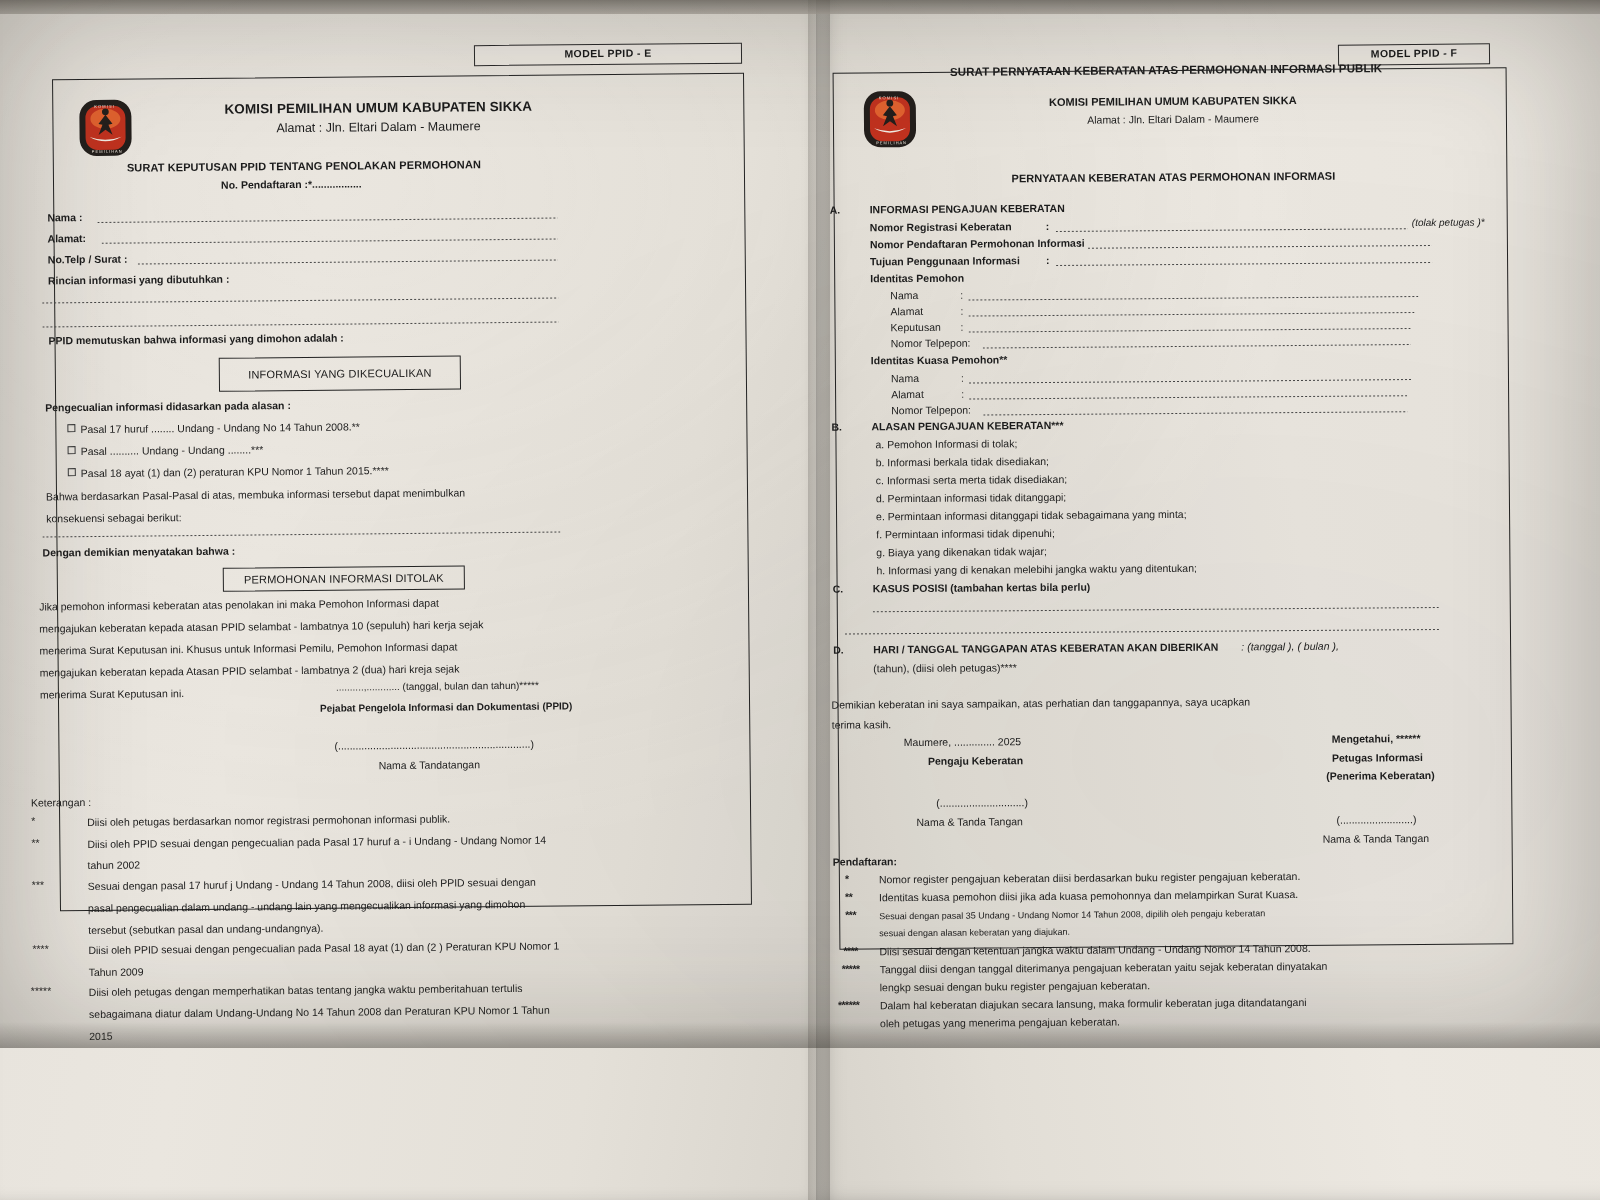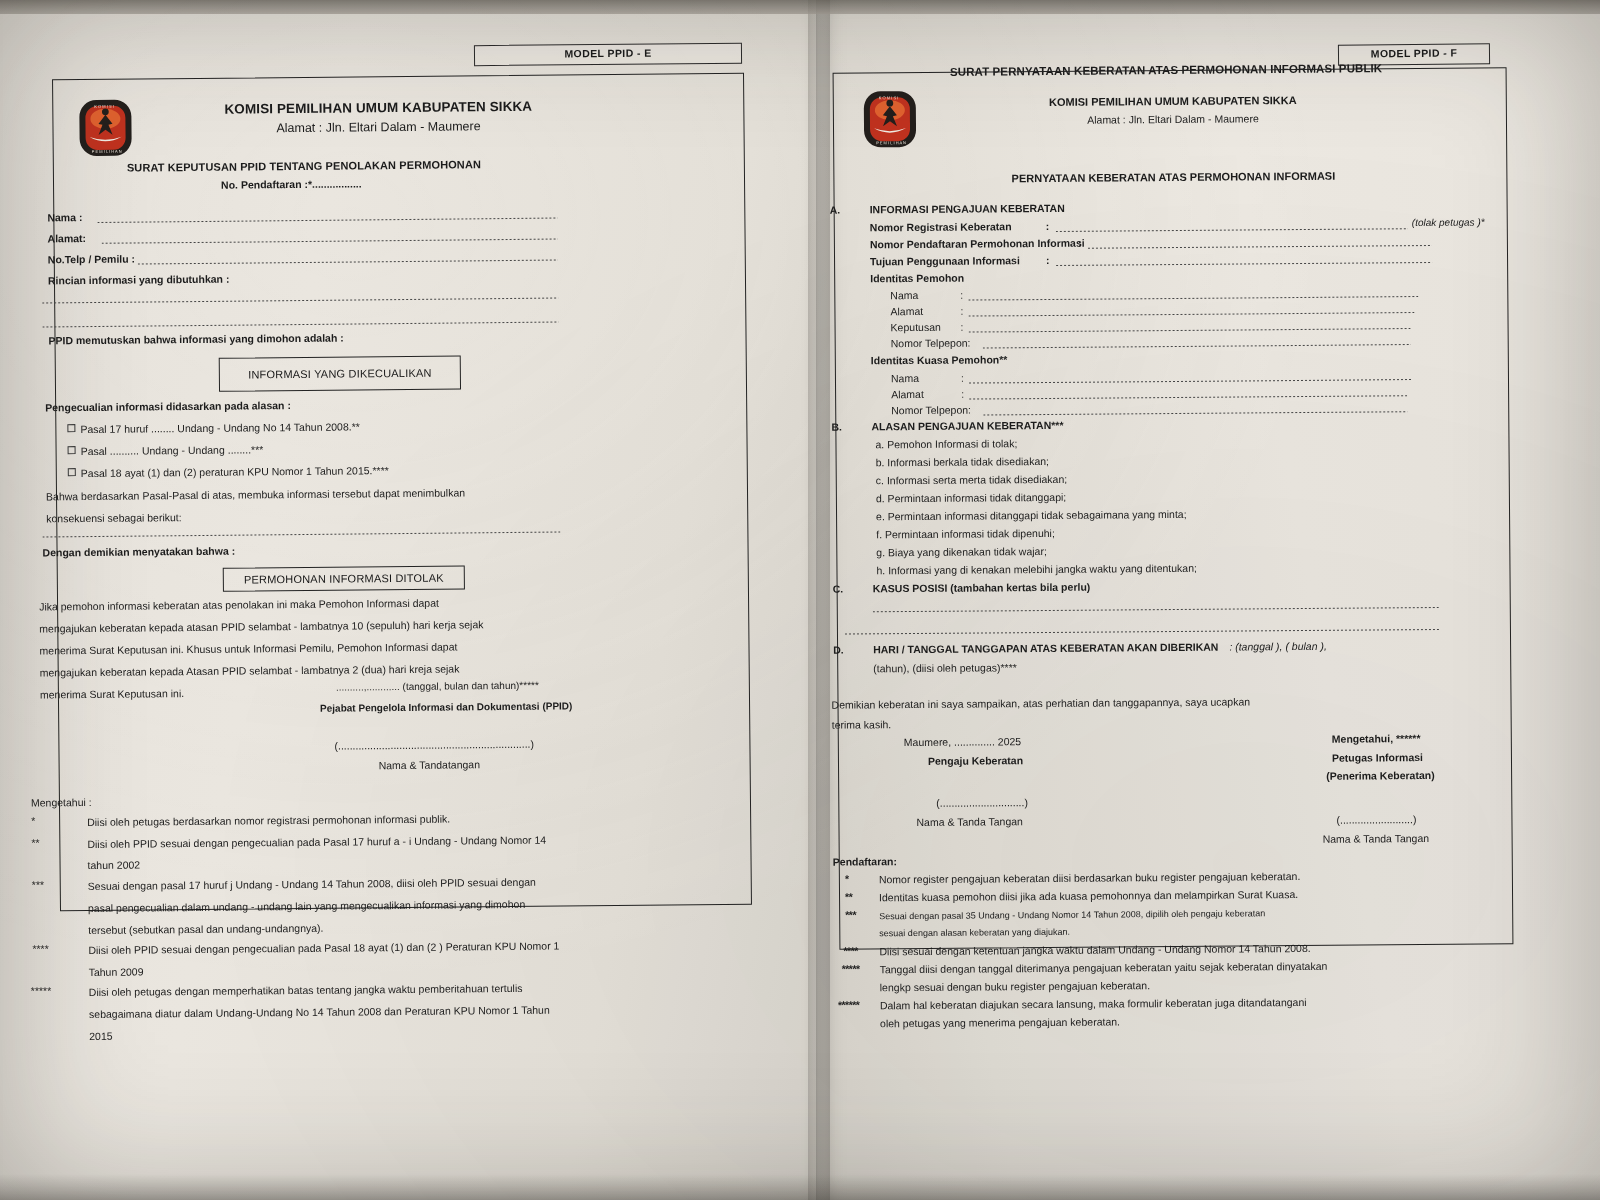--- a/index.html
+++ b/index.html
@@ -2,21 +2,21 @@
 <html><head>
 <meta charset="utf-8">
 <style>
   html,body{margin:0;padding:0;}
   body{
     width:1600px;height:1200px;overflow:hidden;
     background:#b9b5ae;
     font-family:"Liberation Sans", sans-serif;
     color:#1b1b1b;
   }
-  #stage{position:relative;width:1600px;height:1200px;text-decoration:underline;}
+  #stage{position:relative;width:1600px;height:1048px;text-decoration:underline;}
 
   
   .sheet{position:absolute;background:#e8e4dd;}
   #sheet-left{
     left:0;top:0;width:824px;height:1200px;
     background:linear-gradient(100deg,#e6e2db 0%,#eae6df 35%,#e4e0d8 75%,#d9d5cd 100%);
     box-shadow:inset -10px 0 22px -12px rgba(0,0,0,.45);
   }
   #sheet-right{
     left:816px;top:0;width:792px;height:1200px;
@@ -142,21 +142,21 @@
 
     <div class="abs t b" style="left:74px;top:82px;font-size:11px;letter-spacing:.1px;">SURAT KEPUTUSAN PPID TENTANG PENOLAKAN PERMOHONAN</div>
     <div class="abs t b" style="left:168px;top:100px;font-size:10.5px;">No. Pendaftaran :*.................</div>
 
     <div class="abs t b" style="left:-6px;top:131px;">Nama :</div>
     <div class="rule-dot" style="left:44px;top:142px;width:460px;"></div>
 
     <div class="abs t b" style="left:-6px;top:152px;">Alamat:</div>
     <div class="rule-dot" style="left:48px;top:163px;width:456px;"></div>
 
-    <div class="abs t b" style="left:-6px;top:173px;">No.Telp / Pemilu :</div>
+    <div class="abs t b" style="left:-6px;top:173px;">No.Telp / Surat :</div>
     <div class="rule-dot" style="left:84px;top:184px;width:420px;"></div>
 
     <div class="abs t b" style="left:-6px;top:194px;">Rincian informasi yang dibutuhkan :</div>
     <div class="rule-dot" style="left:-12px;top:222px;width:516px;"></div>
     <div class="rule-dot" style="left:-12px;top:246px;width:516px;"></div>
 
     <div class="abs t b" style="left:-6px;top:254px;">PPID memutuskan bahwa informasi yang dimohon adalah :</div>
     <div class="callout" style="left:164px;top:280px;width:240px;height:32px;">INFORMASI YANG DIKECUALIKAN</div>
 
     <div class="abs t b" style="left:-10px;top:321px;">Pengecualian informasi didasarkan pada alasan :</div>
@@ -182,21 +182,21 @@
     <div class="abs t" style="left:-18px;top:542px;">mengajukan keberatan kepada atasan PPID selambat - lambatnya  10 (sepuluh) hari kerja sejak</div>
     <div class="abs t" style="left:-18px;top:564px;">menerima Surat Keputusan ini. Khusus untuk Informasi Pemilu, Pemohon Informasi dapat</div>
     <div class="abs t" style="left:-18px;top:586px;">mengajukan keberatan kepada Atasan PPID selambat - lambatnya 2 (dua) hari kreja sejak</div>
     <div class="abs t" style="left:-18px;top:608px;">menerima Surat Keputusan ini.</div>
 
     <div class="abs t" style="left:278px;top:604px;font-size:10px;">..........,............ (tanggal, bulan dan tahun)*****</div>
     <div class="abs t b" style="left:262px;top:625px;font-size:10px;">Pejabat Pengelola Informasi  dan Dokumentasi (PPID)</div>
     <div class="paren" style="left:276px;top:663px;">(..................................................................)</div>
     <div class="abs t" style="left:320px;top:682px;">Nama &amp; Tandatangan</div>
 
-    <div class="abs t" style="left:-28px;top:716px;">Mengetahui :</div>
+    <div class="abs t" style="left:-28px;top:716px;">Keterangan :</div>
 
     <div class="abs t" style="left:-28px;top:734px;">*</div>
     <div class="abs t" style="left:28px;top:736px;">Diisi oleh petugas berdasarkan nomor registrasi permohonan informasi publik.</div>
 
     <div class="abs t" style="left:-28px;top:756px;">**</div>
     <div class="abs t" style="left:28px;top:758px;">Diisi oleh PPID sesuai dengan pengecualian pada Pasal 17 huruf a - i Undang - Undang Nomor 14</div>
     <div class="abs t" style="left:28px;top:779px;">tahun 2002</div>
 
     <div class="abs t" style="left:-28px;top:798px;">***</div>
     <div class="abs t" style="left:28px;top:800px;">Sesuai dengan pasal 17 huruf j  Undang - Undang  14 Tahun 2008, diisi oleh PPID sesuai dengan</div>
@@ -294,21 +294,21 @@
     <div class="abs t" style="left:40px;top:491px;">h.  Informasi yang di kenakan melebihi jangka waktu yang ditentukan;</div>
 
     <div class="abs t b" style="left:-4px;top:509px;">C.</div>
     <div class="abs t b" style="left:36px;top:509px;">KASUS POSISI (tambahan kertas bila perlu)</div>
     <div class="rule-dot" style="left:36px;top:538px;width:566px;"></div>
     <div class="rule-dot" style="left:8px;top:560px;width:594px;"></div>
 
     <div class="abs t b" style="left:-4px;top:570px;">D.</div>
     <div class="abs t" style="left:36px;top:570px;">
       <span class="b">HARI / TANGGAL TANGGAPAN ATAS KEBERATAN AKAN DIBERIKAN</span>
-      <span class="i" style="margin-left:8px;">: (tanggal ), ( bulan ),</span>
+      <span class="i" style="margin-left:20px;">: (tanggal ), ( bulan ),</span>
     </div>
     <div class="abs t" style="left:36px;top:589px;">(tahun), (diisi oleh petugas)****</div>
 
     <div class="abs t" style="left:-6px;top:625px;">Demikian keberatan ini saya sampaikan, atas perhatian dan tanggapannya, saya ucapkan</div>
     <div class="abs t" style="left:-6px;top:645px;"> terima kasih.</div>
 
     <div class="abs t" style="left:66px;top:663px;">Maumere, ..............  2025</div>
     <div class="abs t b" style="left:90px;top:682px;">Pengaju Keberatan</div>
     <div class="paren" style="left:98px;top:725px;">(.............................)</div>
     <div class="abs t" style="left:78px;top:743px;">Nama &amp; Tanda Tangan</div>

